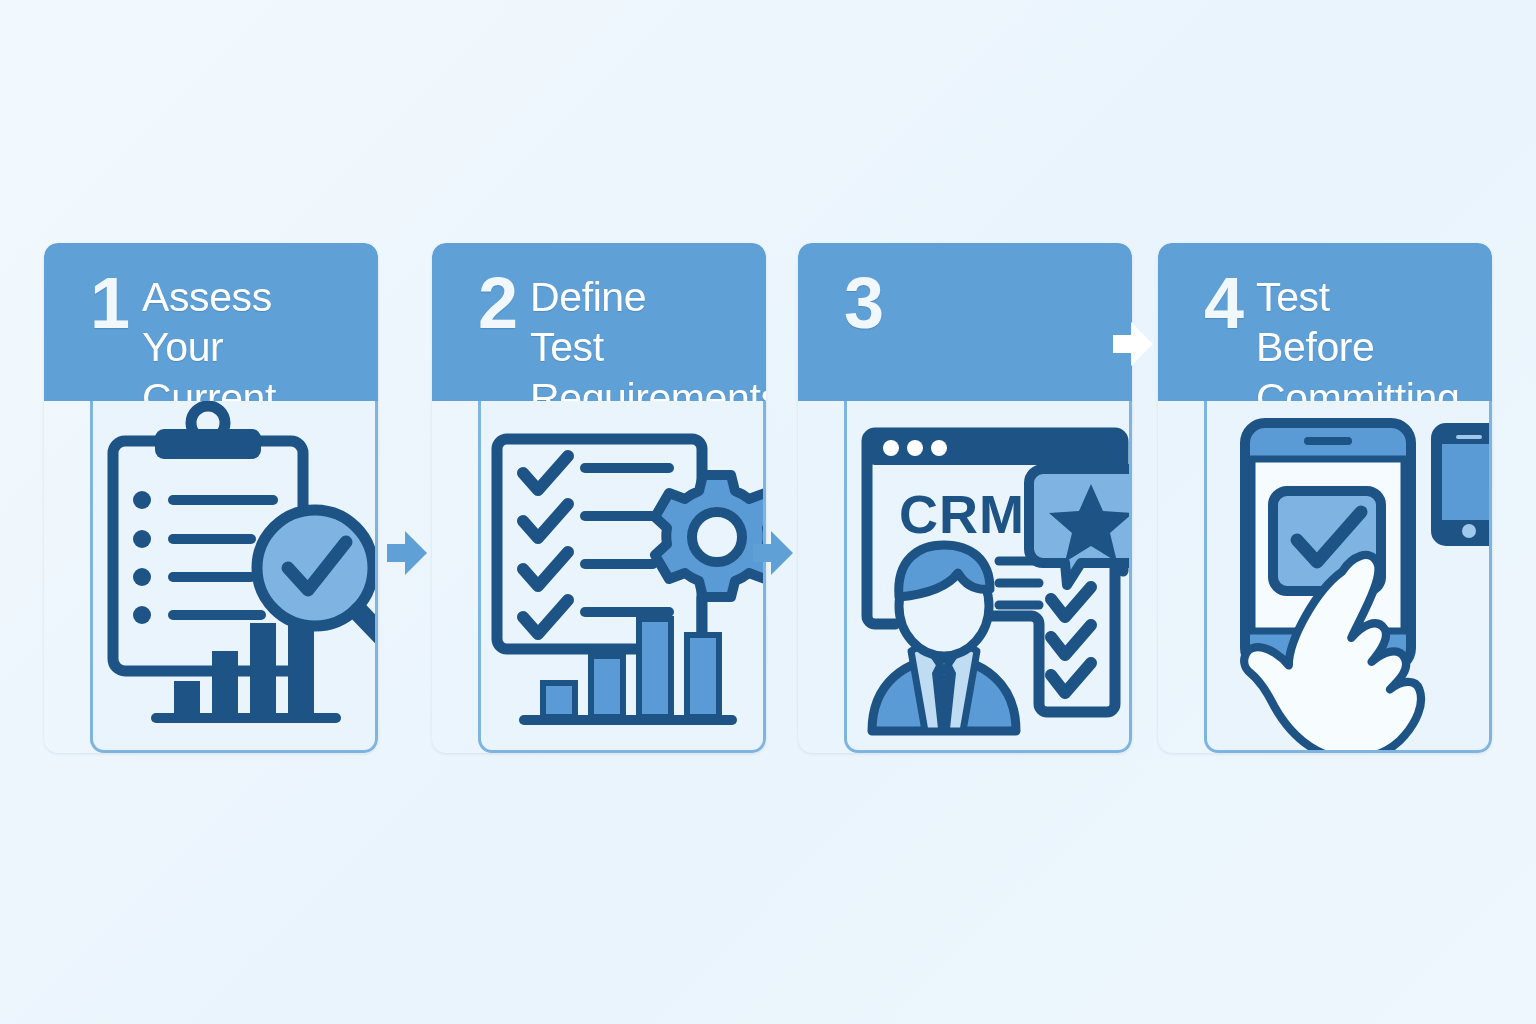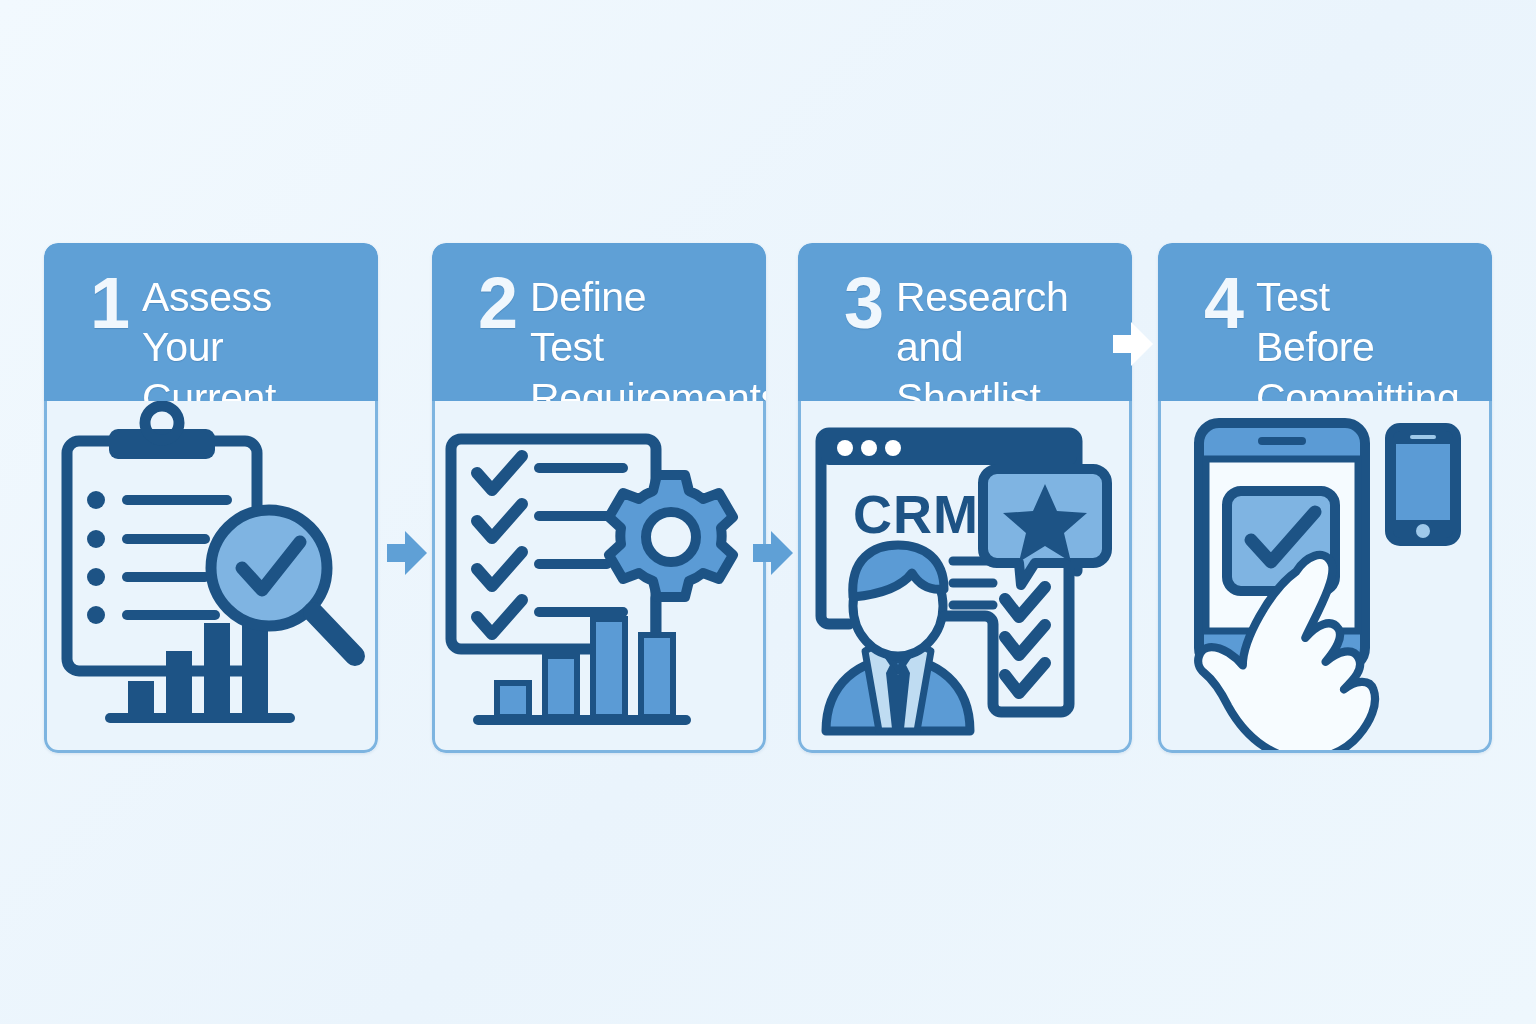--- a/index.html
+++ b/index.html
@@ -79,20 +79,21 @@
 
   .card-body {
     position: relative;
     height: 352px;
     background: #eaf4fc;
     border: 3px solid #7db4e0;
     border-top: none;
     border-radius: 0 0 14px 14px;
     box-sizing: border-box;
     overflow: hidden;
+    margin-left: 46px;
   }
   .card-body svg { display: block; }
 
   .flow-arrow {
     position: absolute;
     width: 44px;
     height: 46px;
   }
   .flow-arrow.a1 { left: 341px; top: 287px; }
   .flow-arrow.a2 { left: 707px; top: 287px; }
@@ -191,23 +192,20 @@
             <rect x="206" y="234" width="32" height="82" fill="#5b9bd5" stroke="#1d5385" stroke-width="6"></rect>
             <rect x="38" y="314" width="218" height="10" rx="5" fill="#1d5385"></rect>
           </g>
         </svg>
       </div>
     </div>
 
     <div class="step-card c3">
       <div class="card-header">
         <div class="step-num">3</div>
-        <div class="step-title">Research
-and
-Shortlist</div>
       </div>
       <div class="card-body">
         <svg width="328" height="352" viewBox="0 0 328 352">
 
           <g>
             <path d="M20 90 v125 a8 8 0 0 0 8 8 h20 M20 90 v-50 a8 8 0 0 1 8 -8 h240 a8 8 0 0 1 8 8 v50 M276 90 v80" fill="none" stroke="#1d5385" stroke-width="11" stroke-linecap="round"></path>
             <rect x="20" y="30" width="256" height="34" rx="8" fill="#1d5385"></rect>
             <circle cx="44" cy="47" r="8" fill="#ffffff"></circle>
             <circle cx="68" cy="47" r="8" fill="#ffffff"></circle>
             <circle cx="92" cy="47" r="8" fill="#ffffff"></circle>

